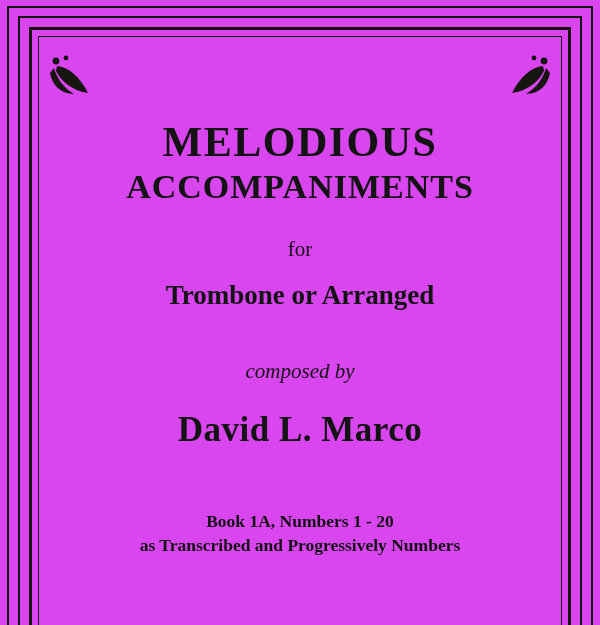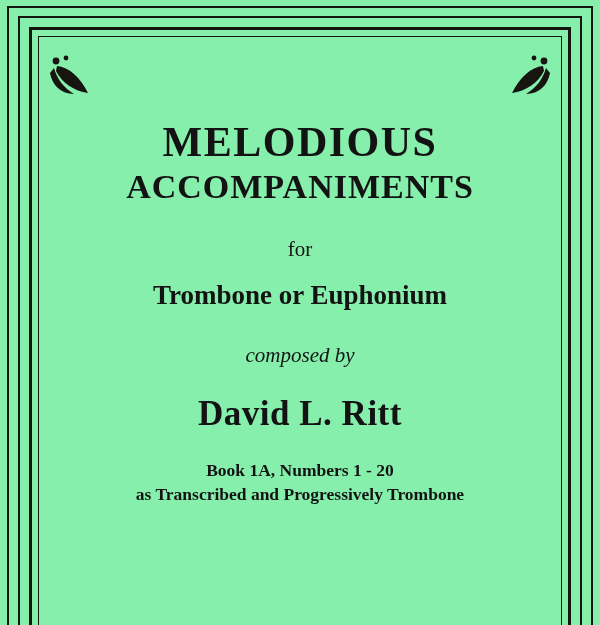--- a/index.html
+++ b/index.html
@@ -60,40 +60,40 @@
     margin-top: 32px;
   }
   .instruments {
     font-weight: bold;
     font-size: 27px;
     margin-top: 18px;
   }
   .composed-by {
     font-style: italic;
     font-size: 21px;
-    margin-top: 32px;
+    margin-top: 48px;
   }
   .composer {
     font-weight: bold;
     font-size: 35px;
     letter-spacing: 0.5px;
     margin-top: 26px;
   }
   .subtitle {
-    margin-top: 24px;
+    margin-top: 59px;
     font-weight: bold;
     font-size: 17.5px;
     line-height: 1.42;
   }
   .subtitle div { white-space: nowrap; }
 </style>
 </head>
 <body>
 
-<div id="page" style="background: #86efac; color: rgb(19, 19, 19);">
+<div id="page" style="background: #d946ef; color: rgb(19, 19, 19);">
 
   <div class="frame frame-outer" style="border-color: rgb(23, 21, 15);"></div>
   <div class="frame frame-mid" style="border-color: rgb(23, 21, 15);"></div>
   <div class="frame frame-inner" style="border-color: rgb(23, 21, 15);"></div>
   <div class="frame frame-inner2" style="border-color: rgb(23, 21, 15);"></div>
 
   <div class="ornament ornament-left" style="color: rgb(23, 21, 15);">
     <svg viewBox="0 0 46 44" aria-hidden="true">
       <g fill="currentColor">
         <circle cx="9" cy="7" r="3.4"></circle>
@@ -112,24 +112,24 @@
         <path d="M7 14 C10 25 17 34 27 40 C14 40 5 31 3 19 Z"></path>
       </g>
     </svg>
   </div>
 
   <div class="content">
     <div class="title-line title-1">MELODIOUS</div>
     <div class="title-line title-2">ACCOMPANIMENTS</div>
 
     <div class="for">for</div>
-    <div class="instruments">Trombone or Euphonium</div>
+    <div class="instruments">Trombone or Arranged</div>
 
     <div class="composed-by">composed by</div>
-    <div class="composer">David L. Ritt</div>
+    <div class="composer">David L. Marco</div>
 
     <div class="subtitle">
       <div>Book 1A, Numbers 1 - 20</div>
-      <div>as Transcribed and Progressively Trombone</div>
+      <div>as Transcribed and Progressively Numbers</div>
     </div>
   </div>
 
 </div>
 
 </body></html>

